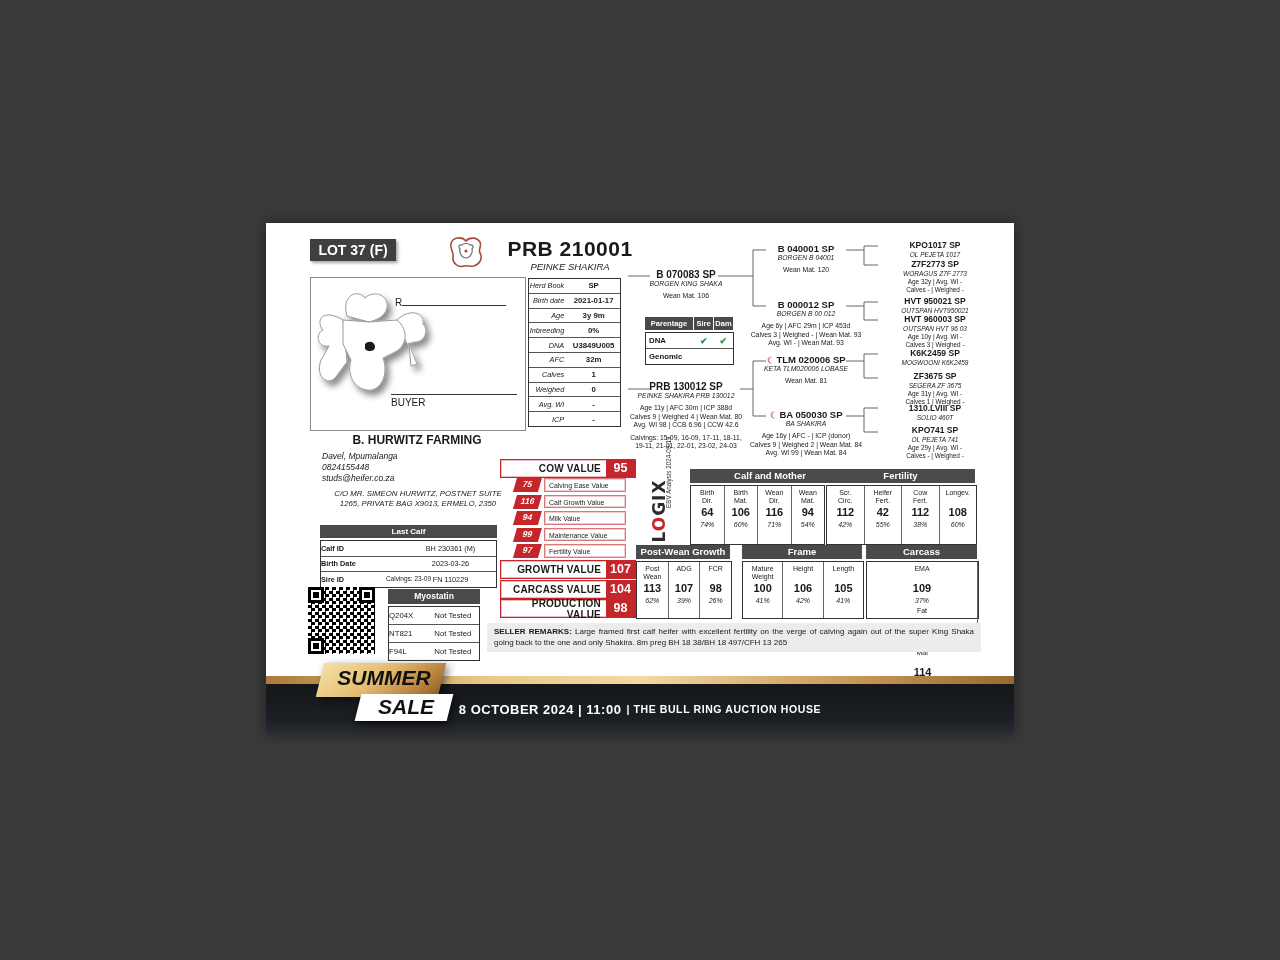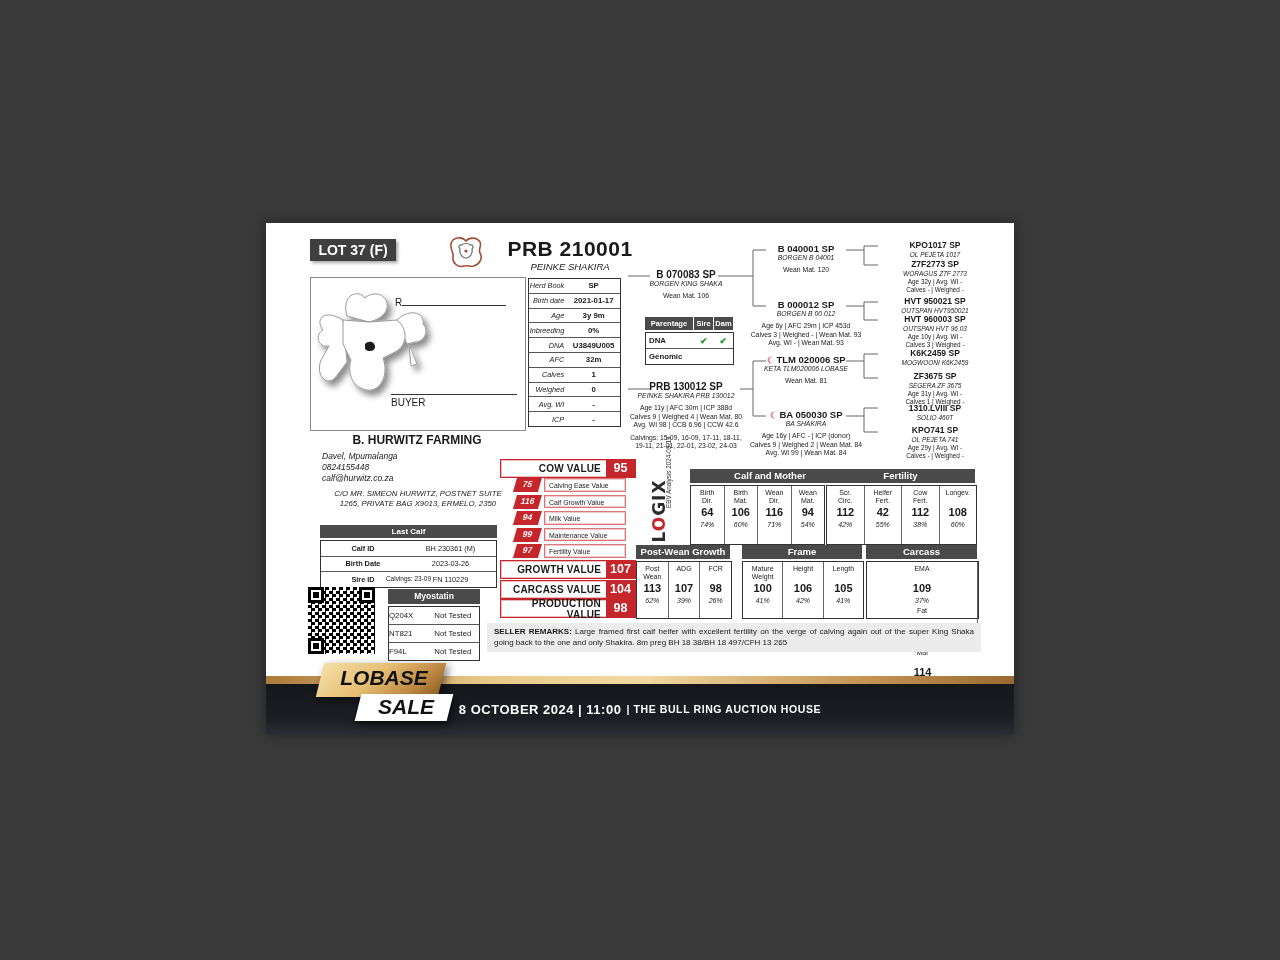--- a/index.html
+++ b/index.html
@@ -60,21 +60,21 @@
   
   .breeder-name{left:44px;top:210px;width:214px;text-align:center;font-weight:bold;font-size:12px;}
   .breeder-addr{left:56px;top:228px;font-style:italic;font-size:8.5px;line-height:11px;}
   .breeder-co{left:40px;top:266px;width:224px;text-align:center;font-style:italic;font-size:7.8px;line-height:10px;}
   
   .mini-tbl .hd{background:#4a4a4a;color:#fff;font-weight:bold;font-size:8px;text-align:center;line-height:13px;margin-bottom:2px;}
   .mini-tbl .bd{border:1.5px solid #333;}
   .mini-tbl .r{display:flex;height:14.5px;align-items:center;border-bottom:1px solid #555;}
   .mini-tbl .r:last-child{border-bottom:none;}
   .lastcalf{left:54px;top:302px;width:177px;}
-  .lastcalf .k{width:48%;font-weight:bold;font-size:7.3px;text-align:center;}
+  .lastcalf .k{width:48%;font-weight:bold;font-size:7.3px;}
   .lastcalf .v{width:52%;font-size:7.3px;text-align:center;}
   .calv-note{left:54px;top:352px;width:177px;text-align:center;font-size:6.5px;}
   .myostatin{left:122px;top:366px;width:92px;}
   .myostatin .hd{line-height:15px;font-size:8.5px;}
   .myostatin .r{height:17px;}
   .myostatin .k{width:42%;font-size:7.8px;}
   .myostatin .v{width:58%;font-size:7.8px;text-align:center;}
   .qr{left:42px;top:364px;width:67px;height:67px;
     background:conic-gradient(#000 90deg,#fff 90deg 180deg,#000 180deg 270deg,#fff 270deg) 0 0/7px 7px;}
   .qr .f{position:absolute;width:16px;height:16px;border:3px solid #000;background:#fff;box-sizing:border-box;}
@@ -338,21 +338,21 @@
     <div class="id">KPO741 SP</div>
     <div class="nm">OL PEJETA 741</div>
     <div class="st">Age 29y | Avg. WI -</div>
     <div class="st">Calves - | Weighed -</div>
   </div>
 
   <div class="abs breeder-name">B. HURWITZ FARMING</div>
   <div class="abs breeder-addr">
     <div>Davel, Mpumalanga</div>
     <div>0824155448</div>
-    <div>calf@hurwitz.co.za</div>
+    <div>studs@heifer.co.za</div>
   </div>
   <div class="abs breeder-co">
     <div>C/O MR. SIMEON HURWITZ, POSTNET SUITE</div>
     <div>1265, PRIVATE BAG X9013, ERMELO, 2350</div>
   </div>
 
   <div class="abs mini-tbl lastcalf">
     <div class="hd">Last Calf</div>
     <div class="bd">
       <div class="r">
@@ -545,17 +545,17 @@
   </div>
 
   <div class="abs gold-stripe"></div>
   <div class="abs dark-band">
     <span class="t1">8 OCTOBER 2024 | 11:00</span>
     <span class="t2">| THE BULL RING AUCTION HOUSE</span>
   </div>
   <div class="abs badge">
     <div class="gold-fix"></div>
     <div class="white"></div>
-    <div class="t-summer">LOBASE</div>
+    <div class="t-summer">SUMMER</div>
     <div class="t-sale">SALE</div>
   </div>
 
 </div>
 
 </body></html>

